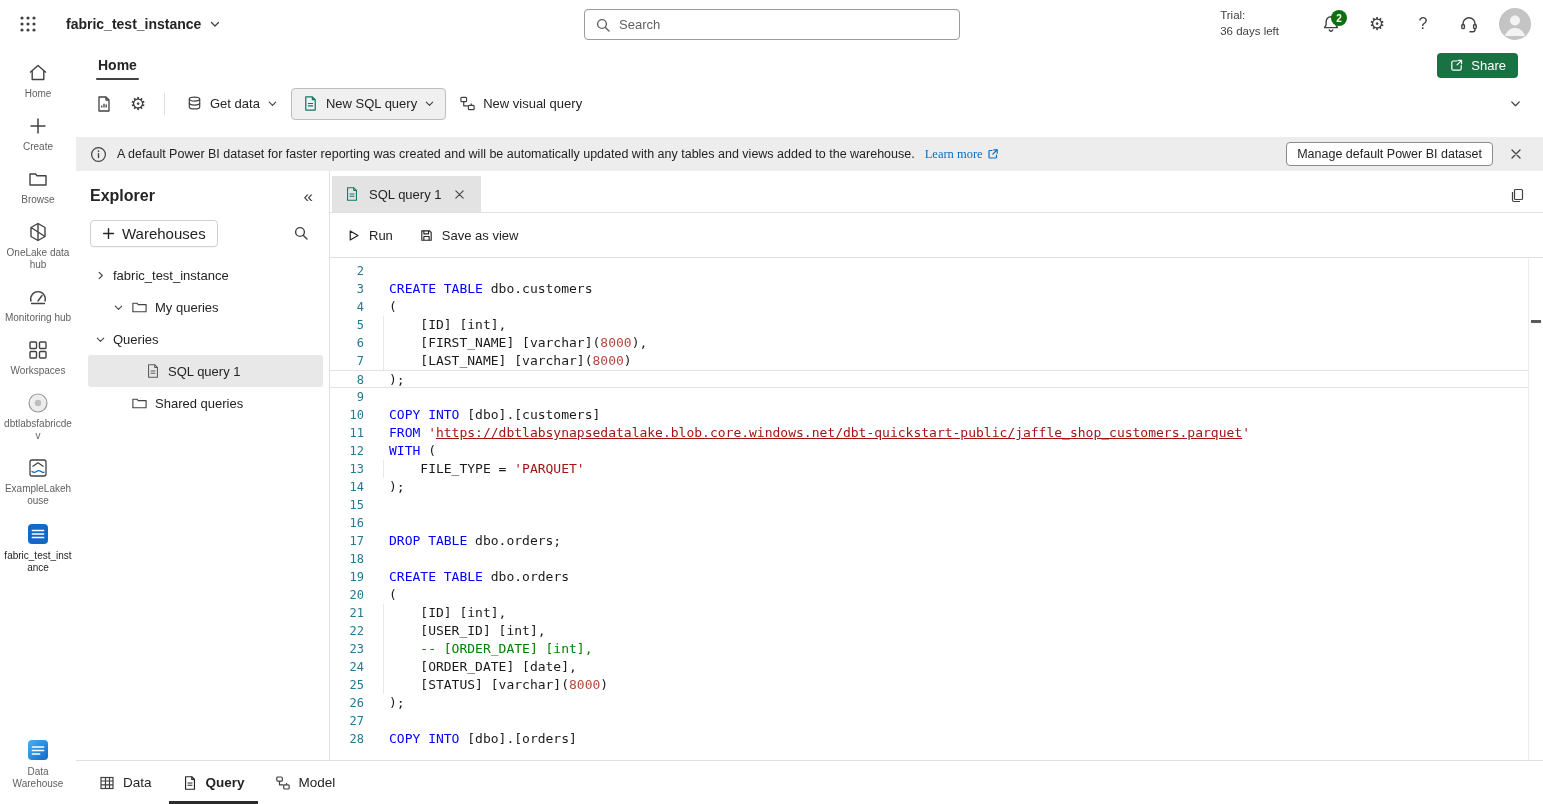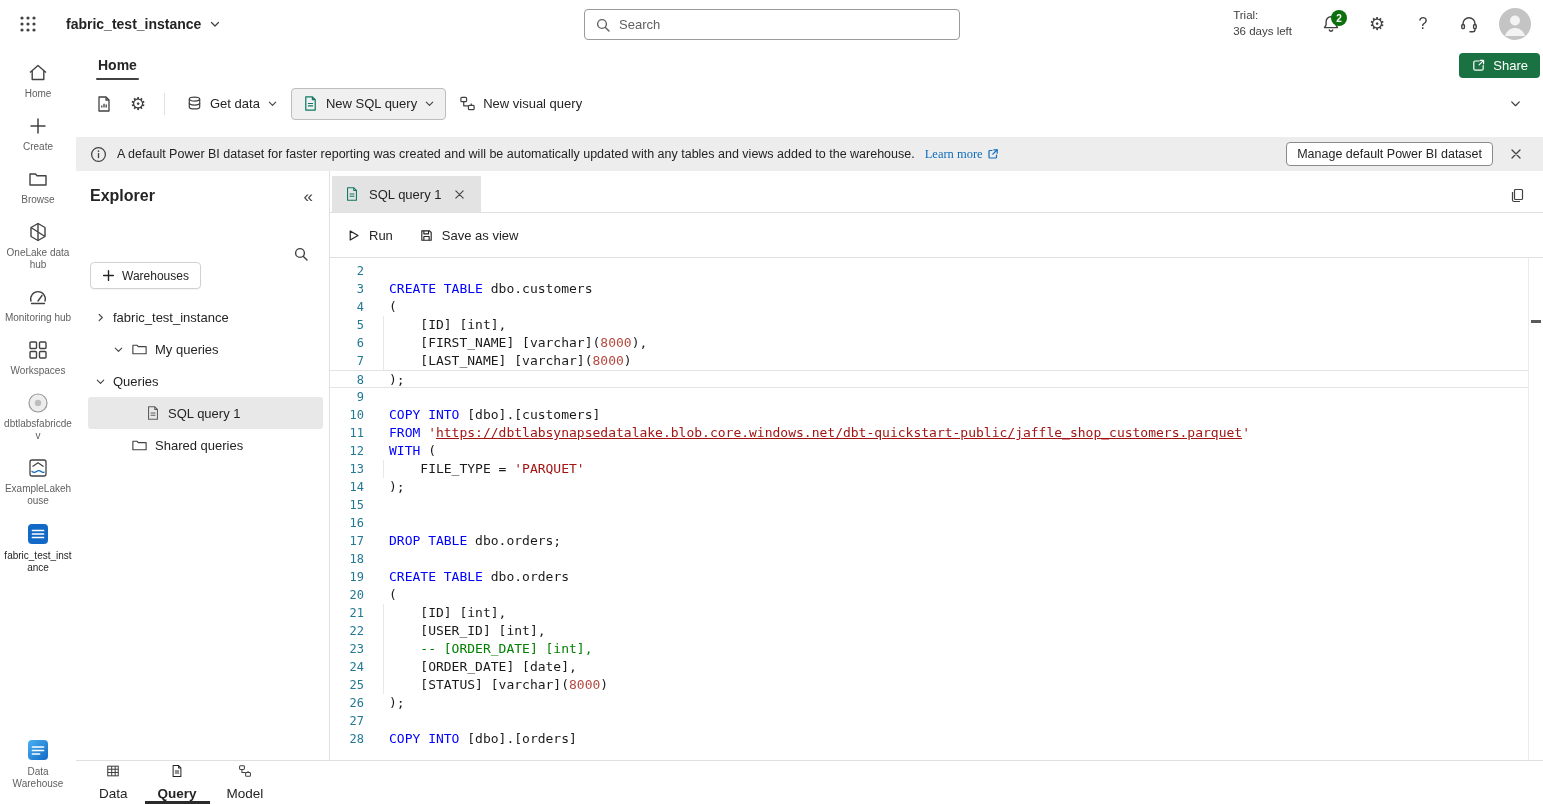--- a/index.html
+++ b/index.html
@@ -16,21 +16,21 @@
   .topbar { height:48px; display:flex; align-items:center; padding:0 12px; position:relative; background:#fff; }
   .waffle { width:32px; height:32px; display:flex; align-items:center; justify-content:center; border-radius:4px; }
   .ws-switch { display:flex; align-items:center; gap:8px; margin-left:22px; font-size:14px; font-weight:600; }
   .searchbox {
     position:absolute; left:584px; top:9px; width:376px; height:31px;
     border:1px solid #9a9a9a; border-radius:4px; display:flex; align-items:center; gap:8px; padding:0 10px; background:#fff;
   }
   .searchbox input { border:none; outline:none; flex:1; font:inherit; color:#242424; background:transparent; }
   .searchbox input::placeholder { color:#616161; }
   .top-right { margin-left:auto; display:flex; align-items:center; gap:14px; }
-  .trial { font-size:11.5px; color:#424242; line-height:1.35; margin-right:9px; }
+  .trial { font-size:11.5px; color:#424242; line-height:1.35; margin-right:22px; }
   .icon-32 { width:32px; height:32px; display:flex; align-items:center; justify-content:center; border-radius:4px; position:relative; color:#424242; }
   .glyph { font-family:"DejaVu Sans", sans-serif; font-size:18px; line-height:1; color:#424242; }
   .badge {
     position:absolute; top:2px; right:0; min-width:16px; height:16px; border-radius:8px;
     background:var(--badge-green,#0e6f0e); color:#fff; font-size:10px; font-weight:700;
     display:flex; align-items:center; justify-content:center; padding:0 4px;
   }
   .avatar { width:32px; height:32px; border-radius:50%; background:#c4c4c4; overflow:hidden; display:flex; align-items:center; justify-content:center; }
 
   
@@ -43,21 +43,21 @@
   .rail-item.selected .lbl { color:#242424; }
   .rail-spacer { margin-top:auto; }
 
   
   .content-col { flex:1; min-width:0; display:flex; flex-direction:column; }
 
   .ribbon-tabs { height:34px; display:flex; align-items:center; padding:0 10px; position:relative; }
   .home-tab { position:relative; padding:7px 12px; font-size:14px; font-weight:600; }
   .home-tab::after { content:''; position:absolute; left:10px; right:10px; bottom:0; height:2px; background:#424242; border-radius:1px; }
   .share-btn {
-    position:absolute; right:3px; top:5px; height:25px; padding:0 12px; border-radius:4px;
+    position:absolute; right:25px; top:5px; height:25px; padding:0 12px; border-radius:4px;
     background:var(--accent-green,#1a7242); color:#fff; display:flex; align-items:center; gap:7px; font-size:13px;
   }
 
   .ribbon-toolbar { height:43px; display:flex; align-items:center; padding:0 12px; gap:2px; }
   .tb-icon { width:32px; height:32px; display:flex; align-items:center; justify-content:center; border-radius:4px; color:#424242; }
   .vdiv { width:1px; height:22px; background:var(--border-gray,#e0e0e0); margin:0 8px; flex:none; }
   .tool-btn { display:flex; align-items:center; gap:7px; height:32px; padding:0 10px; border-radius:4px; font-size:13px; color:#242424; border:1px solid transparent; }
   .tool-btn.highlight { background:#f0f0f0; border:1px solid #bdbdbd; }
   .ribbon-collapse { margin-left:auto; }
 
@@ -72,21 +72,21 @@
 
   
   .main-row { flex:1; min-height:0; display:flex; }
 
   
   .explorer { width:254px; flex:none; border-right:1px solid var(--border-gray,#e0e0e0); display:flex; flex-direction:column; background:#fff; }
   .exp-header { display:flex; align-items:center; justify-content:space-between; padding:16px 16px 12px 14px; }
   .exp-title { font-size:16px; font-weight:700; }
   .exp-collapse { font-size:17px; color:#424242; line-height:1; }
   .exp-actions { display:flex; align-items:center; justify-content:space-between; padding:2px 14px 12px; }
-  .warehouses-btn { display:flex; align-items:center; gap:7px; height:27px; padding:12px 11px; border:1px solid #d1d1d1; border-radius:4px; background:#fff; box-shadow:0 1px 1px rgba(0,0,0,.04); font-size:12px;margin-top:43px; }
+  .warehouses-btn { display:flex; align-items:center; gap:7px; height:27px; padding:12px 11px; border:1px solid #d1d1d1; border-radius:4px; background:#fff; box-shadow:0 1px 1px rgba(0,0,0,.04); font-size:15px; }
   .tree { flex:1; overflow:hidden; }
   .tree-row { height:32px; display:flex; align-items:center; gap:7px; font-size:13px; color:#242424; }
   .tree-row .chev { width:12px; display:flex; justify-content:center; flex:none; }
   .lvl1 { padding-left:18px; }
   .lvl2 { padding-left:36px; }
   .lvl2.nochev { padding-left:55px; }
   .tree-row.selected { background:var(--selected-gray,#e8e8e8); margin:0 6px 0 12px; border-radius:3px; padding-left:57px; }
 
   
   .editor-pane { flex:1; min-width:0; display:flex; flex-direction:column; background:#fff; }
@@ -109,21 +109,21 @@
   .tk-s { color:var(--string,#a31515); }
   .tk-u { color:var(--string,#a31515); text-decoration:underline; }
   .tk-n { color:var(--number,#b5493f); }
   .tk-c { color:var(--comment,#008000); }
   .tk-p { color:#1b1b1b; }
   .vscrollbar { position:absolute; right:0; top:0; bottom:0; width:15px; border-left:1px solid #ececec; background:#fff; }
   .ruler-marker { position:absolute; top:62px; right:2px; width:10px; height:3px; background:#5a5a5a; }
 
   
   .bottombar { height:44px; border-top:1px solid var(--border-gray,#e0e0e0); display:flex; align-items:stretch; gap:4px; padding:0 10px; }
-  .bb-item { display:flex; align-items:center; gap:8px; padding:0 13px; font-size:13.5px; color:#242424; border-bottom:3px solid transparent; padding-top:3px;flex-direction:column; }
+  .bb-item { display:flex; align-items:center; gap:8px; padding:0 13px; font-size:13.5px; color:#242424; border-bottom:3px solid transparent; padding-top:3px; }
   .bb-item.selected { font-weight:700; border-bottom-color:#2b2b2b;text-align:center; }
 </style>
 </head>
 <body>
 
 <div class="app">
 
   <header class="topbar">
     <button class="waffle">
       <svg width="18" height="18" viewBox="0 0 18 18" fill="#424242">

